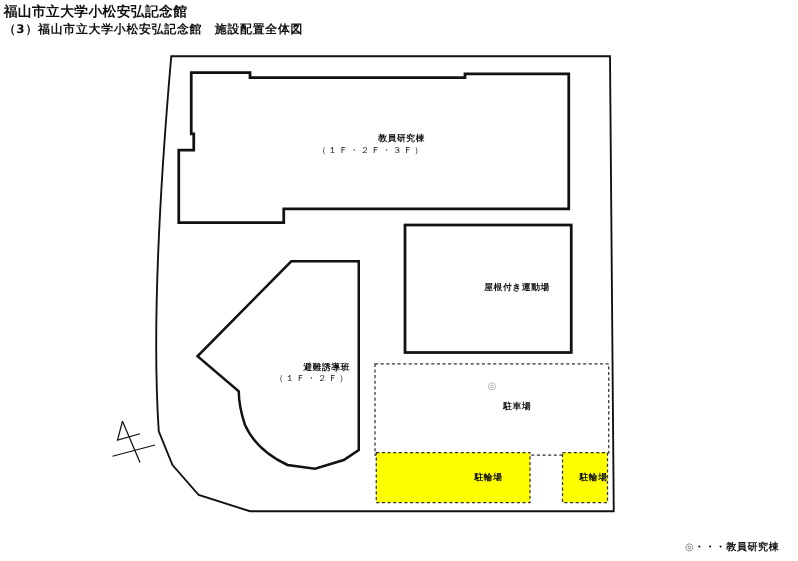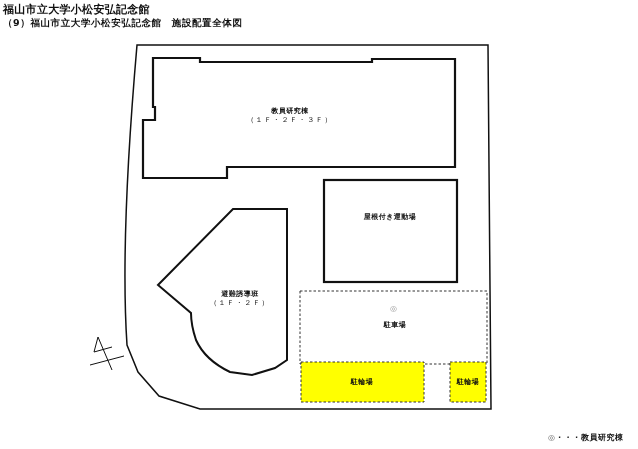--- a/index.html
+++ b/index.html
@@ -1,30 +1,30 @@
 <!DOCTYPE html>
 <html><head>
   <meta charset="utf-8">
   <style>
     html, body { margin: 0; padding: 0; background: #ffffff; }
     body { width: 638px; height: 449px; position: relative; overflow: hidden;
       font-family: "DejaVu Sans", "Liberation Sans", sans-serif; color: #111; }
     .title { position: absolute; left: 3px; top: 2px; font-size: 11px; font-weight: bold; letter-spacing: 0.3px; white-space: nowrap; }
     .subtitle { position: absolute; left: 3px; top: 17px; font-size: 9.5px; font-weight: bold; letter-spacing: 0.6px; white-space: nowrap; }
     svg.map { position: absolute; left: 0; top: 0; }
-    .label { position: absolute; font-size: 7px; font-weight: bold; text-align: center; white-space: nowrap; line-height: 9px; letter-spacing: 0.5px; }
+    .label { position: absolute; font-size: 7px; font-weight: bold; text-align: right; white-space: nowrap; line-height: 9px; letter-spacing: 0.5px; }
     .label .floors { font-weight: normal; letter-spacing: 1.6px; font-size: 7px; }
     .legend { position: absolute; left: 548px; top: 432px; font-size: 8px; font-weight: bold; white-space: nowrap; letter-spacing: 0.5px; }
     .marker { position: absolute; font-size: 8px; color: #999; line-height: 8px; }
   </style>
 </head>
 <body>
 
 <div class="title">福山市立大学小松安弘記念館</div>
-<div class="subtitle">（9）福山市立大学小松安弘記念館　施設配置全体図</div>
+<div class="subtitle">（3）福山市立大学小松安弘記念館　施設配置全体図</div>
 
 <svg class="map" width="638" height="449" viewBox="0 0 638 449">
 
   <path d="M137,45 L488,45 L491,409 L200,409 L159,396 L138,372 L127,345 Q120,240 137,45 Z" fill="none" stroke="#111" stroke-width="1.5"></path>
 
   <polygon points="153,58 200,58 200,62 372,62 372,59 455,59 455,167 227,167 227,178 143,178 143,120 155,120 155,107 153,107" fill="none" stroke="#111" stroke-width="2.2"></polygon>
 
   <rect x="324" y="180" width="133" height="102" fill="none" stroke="#111" stroke-width="2.2"></rect>
 
   <path d="M233,209 L287,209 L287,360 L275,368 L252,375 L230,372 Q205,360 196,340 Q191,325 191,313 L158,285 Z" fill="none" stroke="#111" stroke-width="2"></path>
@@ -39,21 +39,21 @@
     <path d="M98,337 L94,352 L112,347"></path>
     <path d="M90,365 L124,356"></path>
   </g>
 </svg>
 
 <div class="label" style="left:240px; top:107px; width:100px;">
   <div>教員研究棟</div>
   <div class="floors">（１Ｆ・２Ｆ・３Ｆ）</div>
 </div>
 
-<div class="label" style="left:340px; top:213px; width:100px;">
+<div class="label" style="left:340px; top:226px; width:100px;">
   <div>屋根付き運動場</div>
 </div>
 
 <div class="label" style="left:200px; top:290px; width:80px;">
   <div>避難誘導班</div>
   <div class="floors">（１Ｆ・２Ｆ）</div>
 </div>
 
 <div class="marker" style="left:390px; top:305px;">◎</div>
 <div class="label" style="left:365px; top:321px; width:60px;">駐車場</div>

